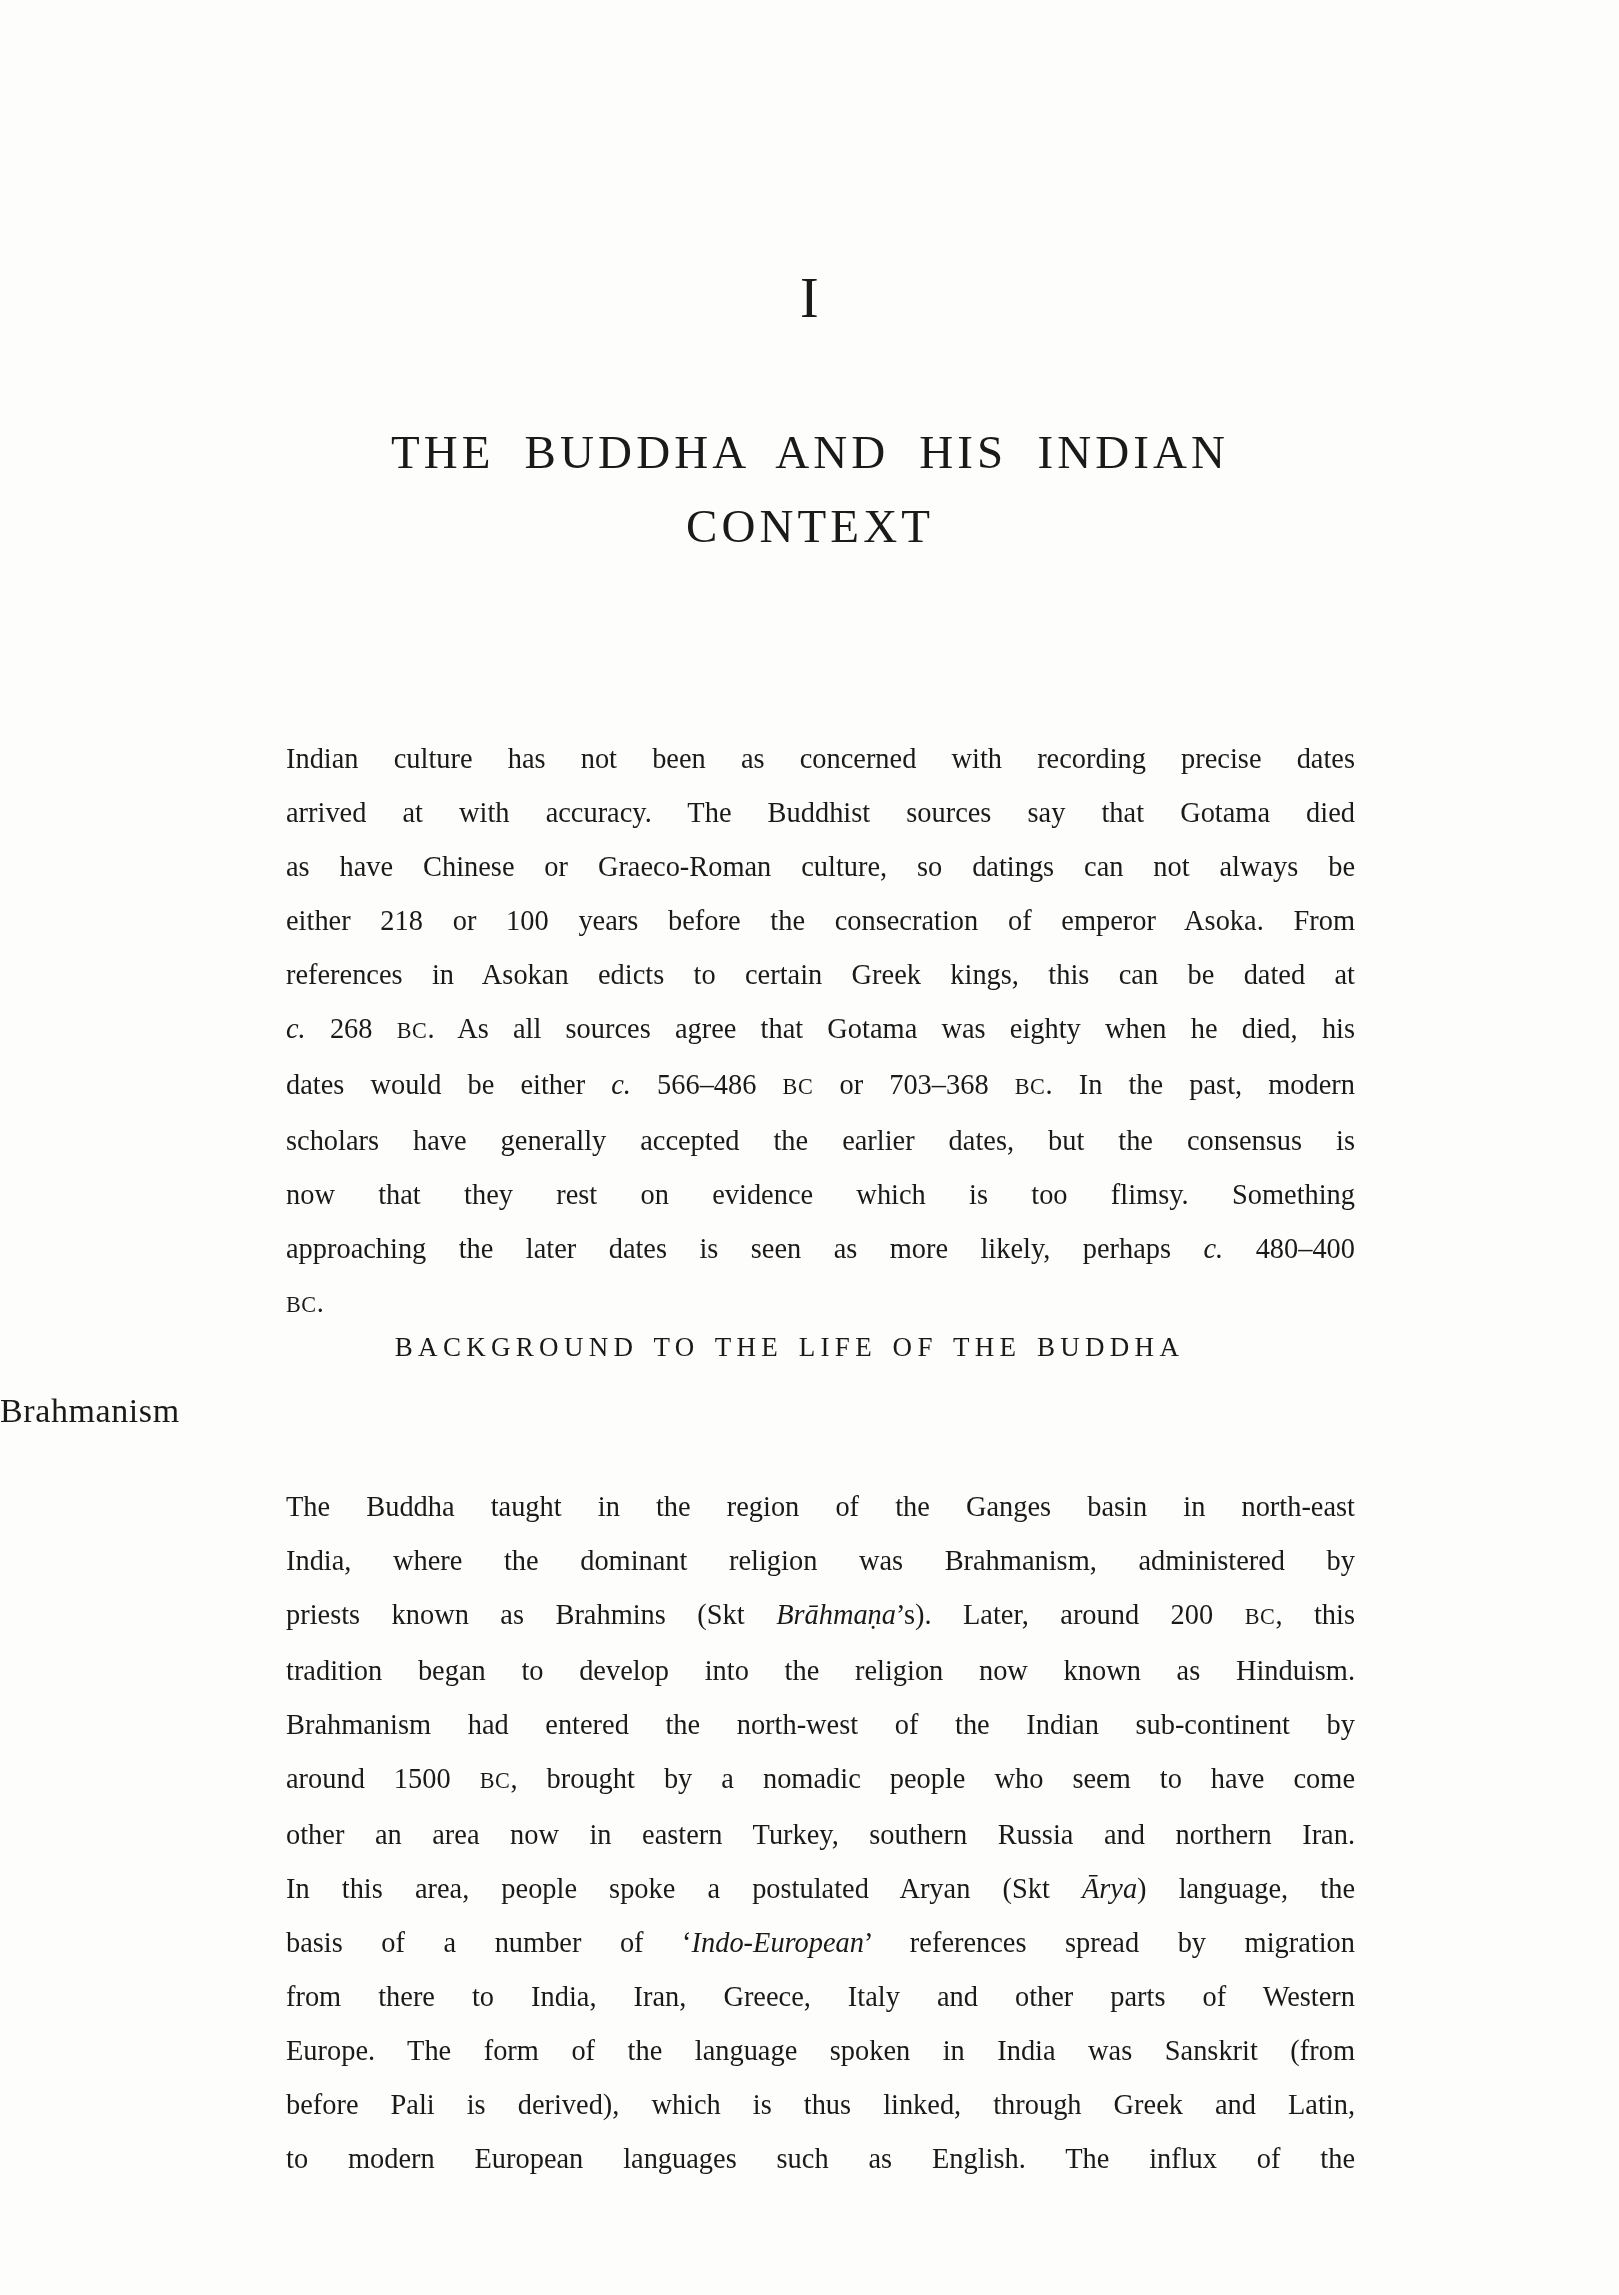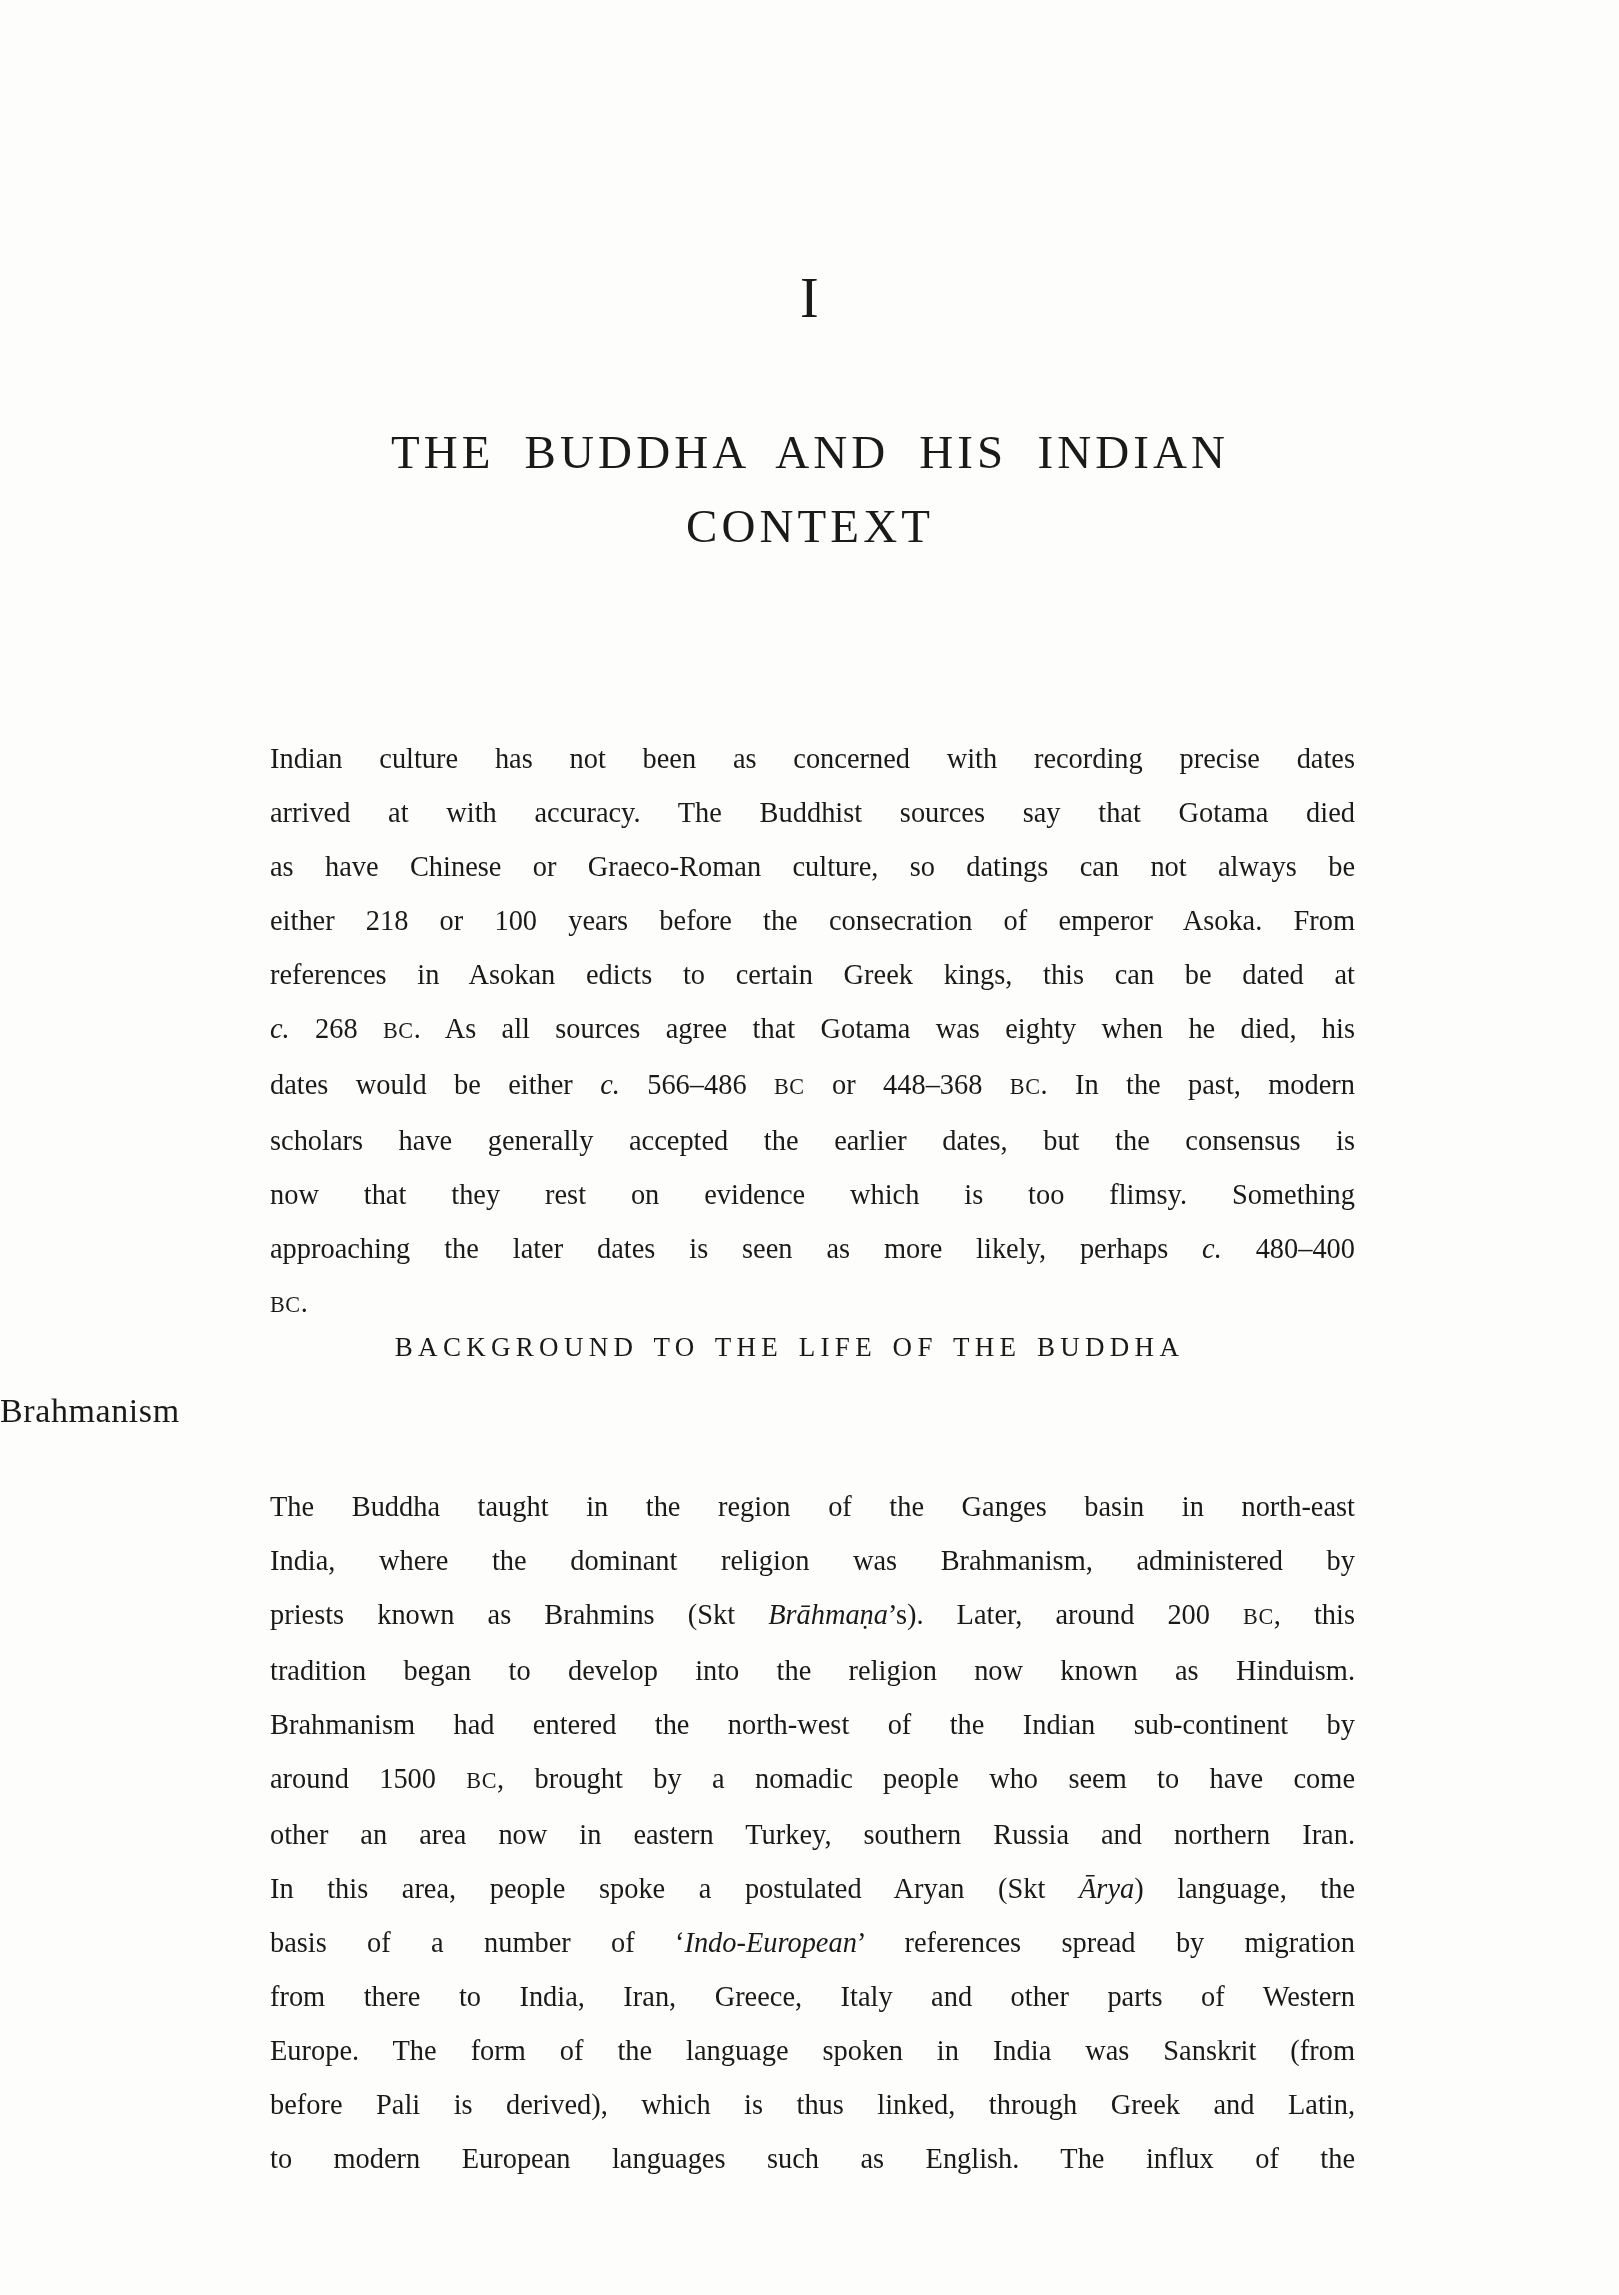--- a/index.html
+++ b/index.html
@@ -42,20 +42,21 @@
     position: absolute;
     left: 270px;
     width: 1085px;
     font-size: 28.4px;
   }
   .para .line {
     line-height: 54px;
     text-align: justify;
     text-align-last: justify;
     white-space: normal;
+    margin-left: 16px;
   }
   .para .line.last {
     text-align-last: left;
   }
   #para-dating { top: 732px; }
   .section-heading {
     position: absolute;
     top: 1332px;
     left: 0;
     width: 1579px;
@@ -88,21 +89,21 @@
     <span class="title-line">CONTEXT</span>
   </div>
 
   <div class="para" id="para-dating">
       <div class="line"><span>Indian culture has not been as concerned with recording precise dates</span></div>
       <div class="line"><span>arrived at with accuracy. The Buddhist sources say that Gotama died</span></div>
       <div class="line"><span>as have Chinese or Graeco-Roman culture, so datings can not always be</span></div>
       <div class="line"><span>either 218 or 100 years before the consecration of emperor Asoka. From</span></div>
       <div class="line"><span>references in Asokan edicts to certain Greek kings, this can be dated at</span></div>
       <div class="line"><span class="it">c.</span><span> 268 </span><span class="sc">BC</span><span>. As all sources agree that Gotama was eighty when he died, his</span></div>
-      <div class="line"><span>dates would be either </span><span class="it">c.</span><span> 566–486 </span><span class="sc">BC</span><span> or 448–368 </span><span class="sc">BC</span><span>. In the past, modern</span></div>
+      <div class="line"><span>dates would be either </span><span class="it">c.</span><span> 566–486 </span><span class="sc">BC</span><span> or 703–368 </span><span class="sc">BC</span><span>. In the past, modern</span></div>
       <div class="line"><span>scholars have generally accepted the earlier dates, but the consensus is</span></div>
       <div class="line"><span>now that they rest on evidence which is too flimsy. Something</span></div>
       <div class="line"><span>approaching the later dates is seen as more likely, perhaps </span><span class="it">c.</span><span> 480–400</span></div>
       <div class="line last"><span class="sc">BC</span><span>.</span></div>
     </div>
 
   <div class="section-heading">BACKGROUND TO THE LIFE OF THE BUDDHA</div>
 
   <div class="subsection-heading">Brahmanism</div>
 

